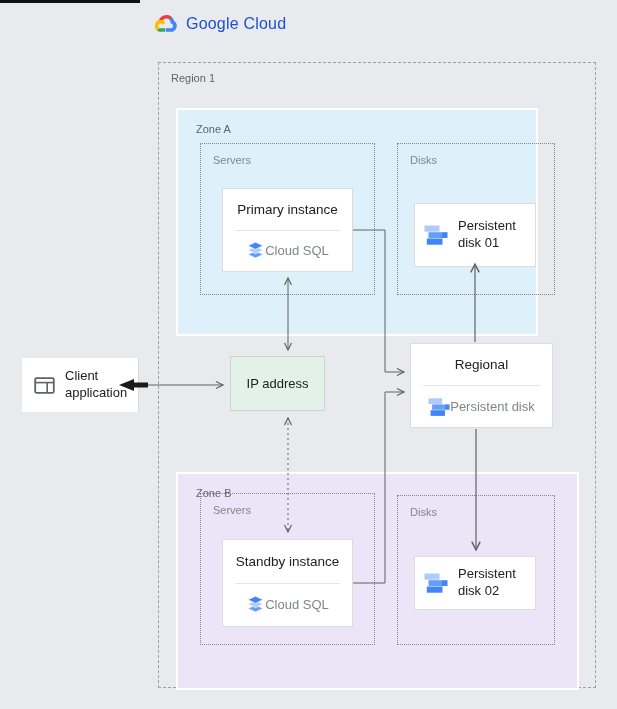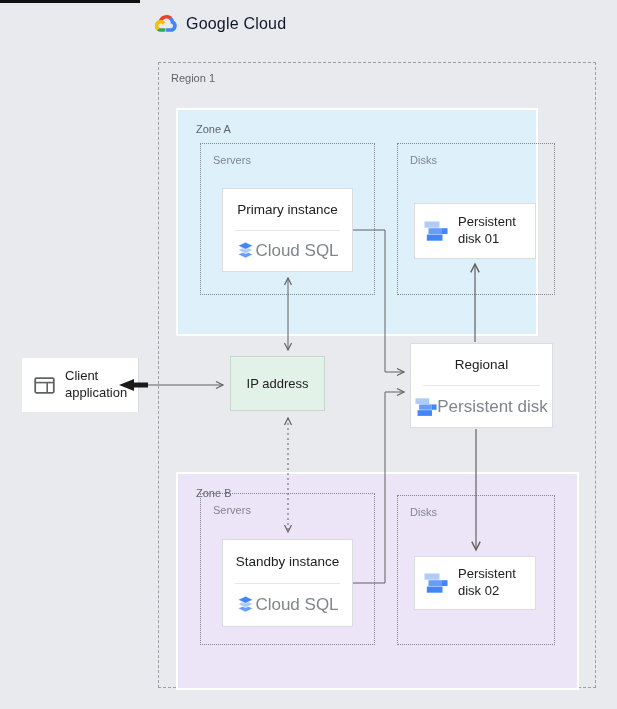--- a/index.html
+++ b/index.html
@@ -8,21 +8,21 @@
     position:relative; width:617px; height:709px; overflow:hidden;
     background:var(--page-bg,#e8eaed);
     font-family:"Liberation Sans", sans-serif;
     color:var(--title-dark,#202124);
   }
   .abs { position:absolute; }
 
   .black-bar { left:0; top:0; width:140px; height:3px; background:#111; }
 
   .logo { left:155px; top:14px; display:flex; align-items:center; gap:8px; }
-  .logo-text { font-size:16px; color:#0f172a; letter-spacing:.2px; }
+  .logo-text { font-size:16px; color:#1d4ed8; letter-spacing:.2px; }
 
   .region {
     left:158px; top:62px; width:438px; height:626px;
     border:1px dashed #9aa0a6;
   }
   .group-label { position:absolute; left:12px; top:9px; font-size:11px; color:#5f6368; }
   .sub-label   { position:absolute; left:12px; top:10px; font-size:11px; color:#80868b; }
 
   .zone { outline:2px solid #fff; }
   .zone-a { left:178px; top:110px;  width:358px; height:224px; background:var(--zone-a-bg,#def1fb); }
@@ -40,31 +40,31 @@
     display:flex; flex-direction:column;
   }
   .instance-card { width:131px; }
   .card-title {
     flex:1; display:flex; align-items:center; justify-content:center;
     font-size:13.5px; color:var(--title-dark,#202124); text-align:center;
   }
   .card-divider { height:1px; background:#e4e6e8; margin:0 12px; }
   .card-caption-row {
     flex:1; display:flex; align-items:center; justify-content:center; 
-    font-size:17px; color:#80868b;
+    font-size:13px; color:#80868b;
   }
   .primary-card { left:222px; top:188px; height:84px; }
   .standby-card { left:222px; top:539px; height:88px; }
 
   .disk-card {
     display:flex; flex-direction:row; align-items:center; justify-content:center;
     gap:10px; width:122px;
   }
   .disk-card .disk-text { font-size:13px; line-height:1.3; color:var(--title-dark,#202124); width:68px; }
-  .pd01 { left:414px; top:203px; height:56px; }
+  .pd01 { left:414px; top:203px; height:64px; }
   .pd02 { left:414px; top:556px; height:54px; }
 
   .regional-card { left:410px; top:343px; width:143px; height:85px; }
 
   .ip-card {
     left:230px; top:356px; width:95px; height:55px;
     background:var(--ip-bg,#e3f2e9); border:1px solid var(--ip-border,#c6d6cb);
     display:flex; align-items:center; justify-content:center;
     font-size:13px; color:var(--title-dark,#202124);
   }

